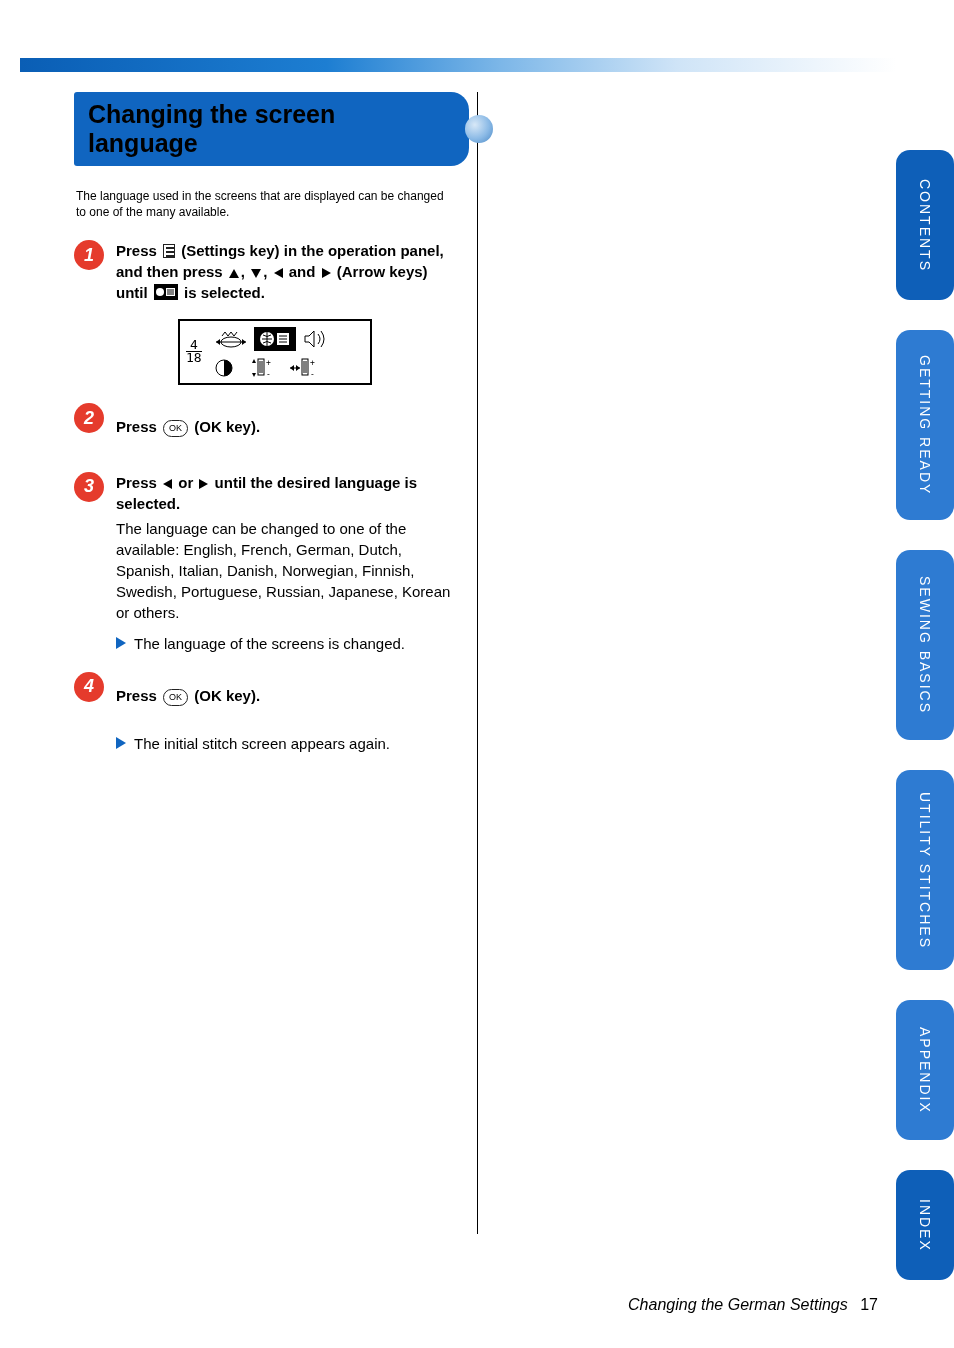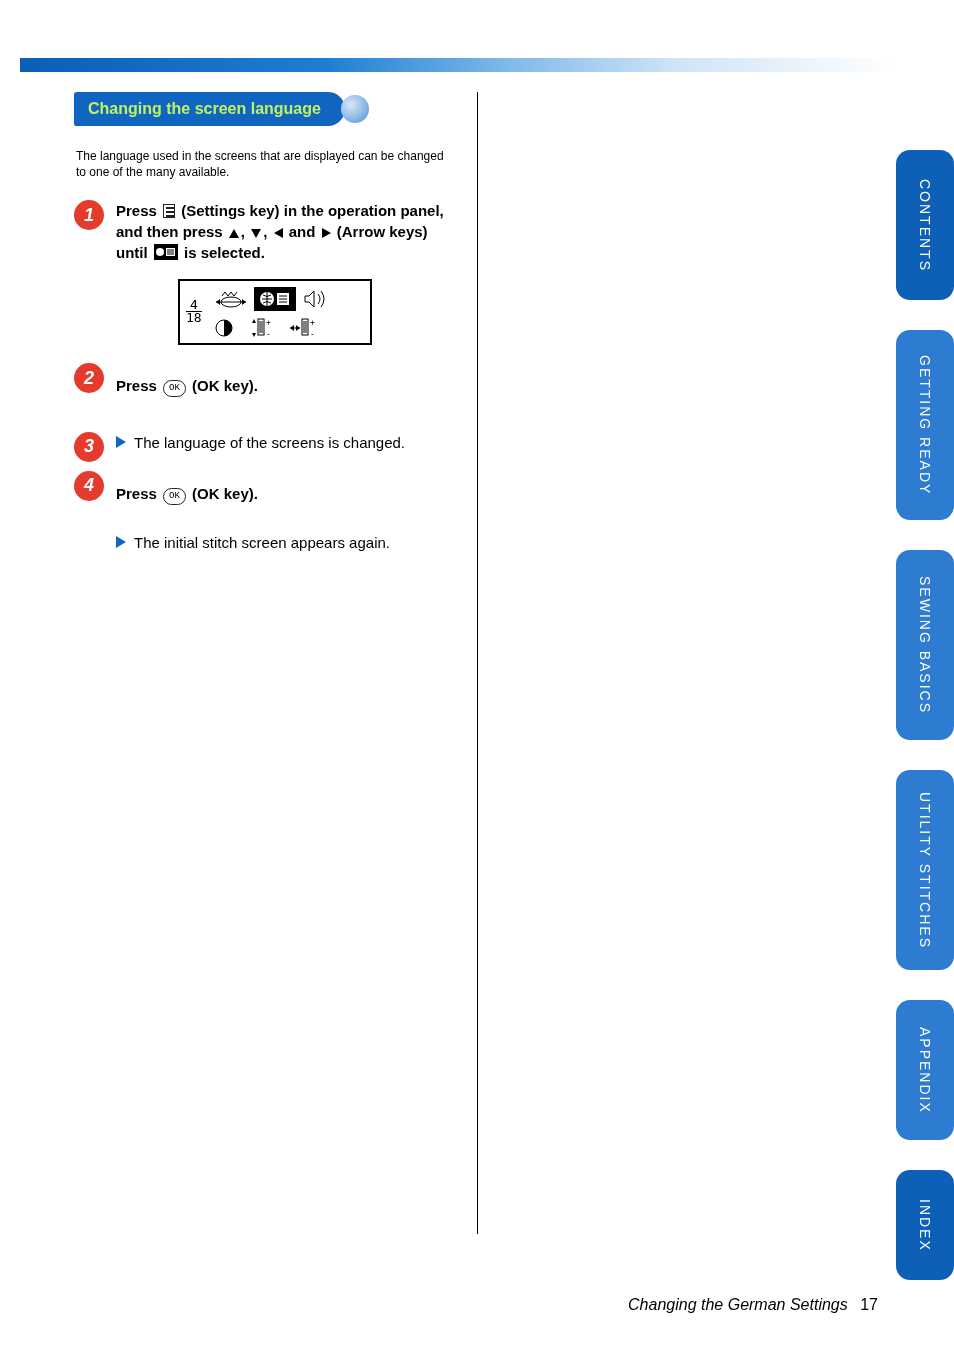--- a/index.html
+++ b/index.html
@@ -12,22 +12,22 @@
     background: linear-gradient(90deg, #0a5eb5 0%, #1d7ed2 35%, #7db7e8 55%, #cfe4f7 75%, #fff 100%);
   }
 
   
   .content { position: absolute; left: 74px; top: 92px; width: 810px; height: 1142px; }
   .col { float: left; width: 395px; }
   .col.right-col { width: 395px; margin-left: 8px; border-left: 1px solid #000; height: 1142px; }
 
   
   .section-heading {
-    position: relative; display: inline-block; background: #1065c0; color: #bef264;
-    font-weight: bold; font-size: 16px; padding: 8px 24px 8px 14px;
+    position: relative; display: inline-block; background: #1065c0; color: #000000;
+    font-weight: bold; font-size: 25px; padding: 8px 24px 8px 14px;
     border-radius: 3px 18px 18px 3px; margin-bottom: 12px;
   }
   .section-heading::after {
     content: ""; position: absolute; right: -24px; top: 50%; transform: translateY(-50%);
     width: 28px; height: 28px; border-radius: 50%;
     background: radial-gradient(circle at 35% 35%, #d8e8f7, #8bbae6 55%, #4a88c5);
   }
 
   .intro { font-size: 12px; line-height: 1.35; margin: 10px 2px 20px 2px; max-width: 378px; }
 
@@ -85,21 +85,21 @@
   .footer { position: absolute; right: 76px; bottom: 34px; font-size: 16px; font-style: italic; }
   .footer .pnum { font-style: normal; margin-left: 8px; }
 
   
   .tri-up, .tri-down, .tri-left, .tri-right { display:inline-block; width:0; height:0; vertical-align: -1px; margin:0 2px; }
   .tri-up { border-left:5px solid transparent; border-right:5px solid transparent; border-bottom:9px solid #000; }
   .tri-down { border-left:5px solid transparent; border-right:5px solid transparent; border-top:9px solid #000; }
   .tri-left { border-top:5px solid transparent; border-bottom:5px solid transparent; border-right:9px solid #000; }
   .tri-right { border-top:5px solid transparent; border-bottom:5px solid transparent; border-left:9px solid #000; }
 
-  .ok-key { display:inline-block; border:1px solid #222; border-radius: 10px; font-size:9px; padding:1px 5px; vertical-align: 1px; margin:17px 2px; font-weight: normal; font-family: Liberation Mono, monospace; }
+  .ok-key { display:inline-block; border:1px solid #222; border-radius: 10px; font-size:9px; padding:1px 5px; vertical-align: 1px; margin:17px 2px; font-weight: normal; }
   .settings-glyph { display:inline-block; border:1px solid #222; width:12px; height:14px; position:relative; vertical-align:-2px; margin:0 2px; }
   .settings-glyph::before { content:""; position:absolute; left:2px; top:2px; width:8px; height:2px; background:#222; box-shadow: 0 4px 0 #222, 0 8px 0 #222; }
 </style>
 </head>
 <body>
 
 <div class="page">
   <div class="top-rule"></div>
 
   <div class="content">
@@ -204,20 +204,28 @@
           <span class="ok-key">OK</span>
           <span> (OK key).</span>
         </p>
       </div>
 
       
       <div class="step">
         <div class="step-num">
             <span>3</span>
           </div>
+        <p class="step-title">
+          <span>Press </span>
+          <span class="tri-left"></span>
+          <span> or </span>
+          <span class="tri-right"></span>
+          <span> until the desired language is selected.</span>
+        </p>
+        <p class="step-body">The language can be changed to one of the available: English, French, German, Dutch, Spanish, Italian, Danish, Norwegian, Finnish, Swedish, Portuguese, Russian, Japanese, Korean or others.</p>
 
 
         <p class="result">The language of the screens is changed.</p>
       </div>
 
       
       <div class="step">
         <div class="step-num">
             <span>4</span>
           </div>

